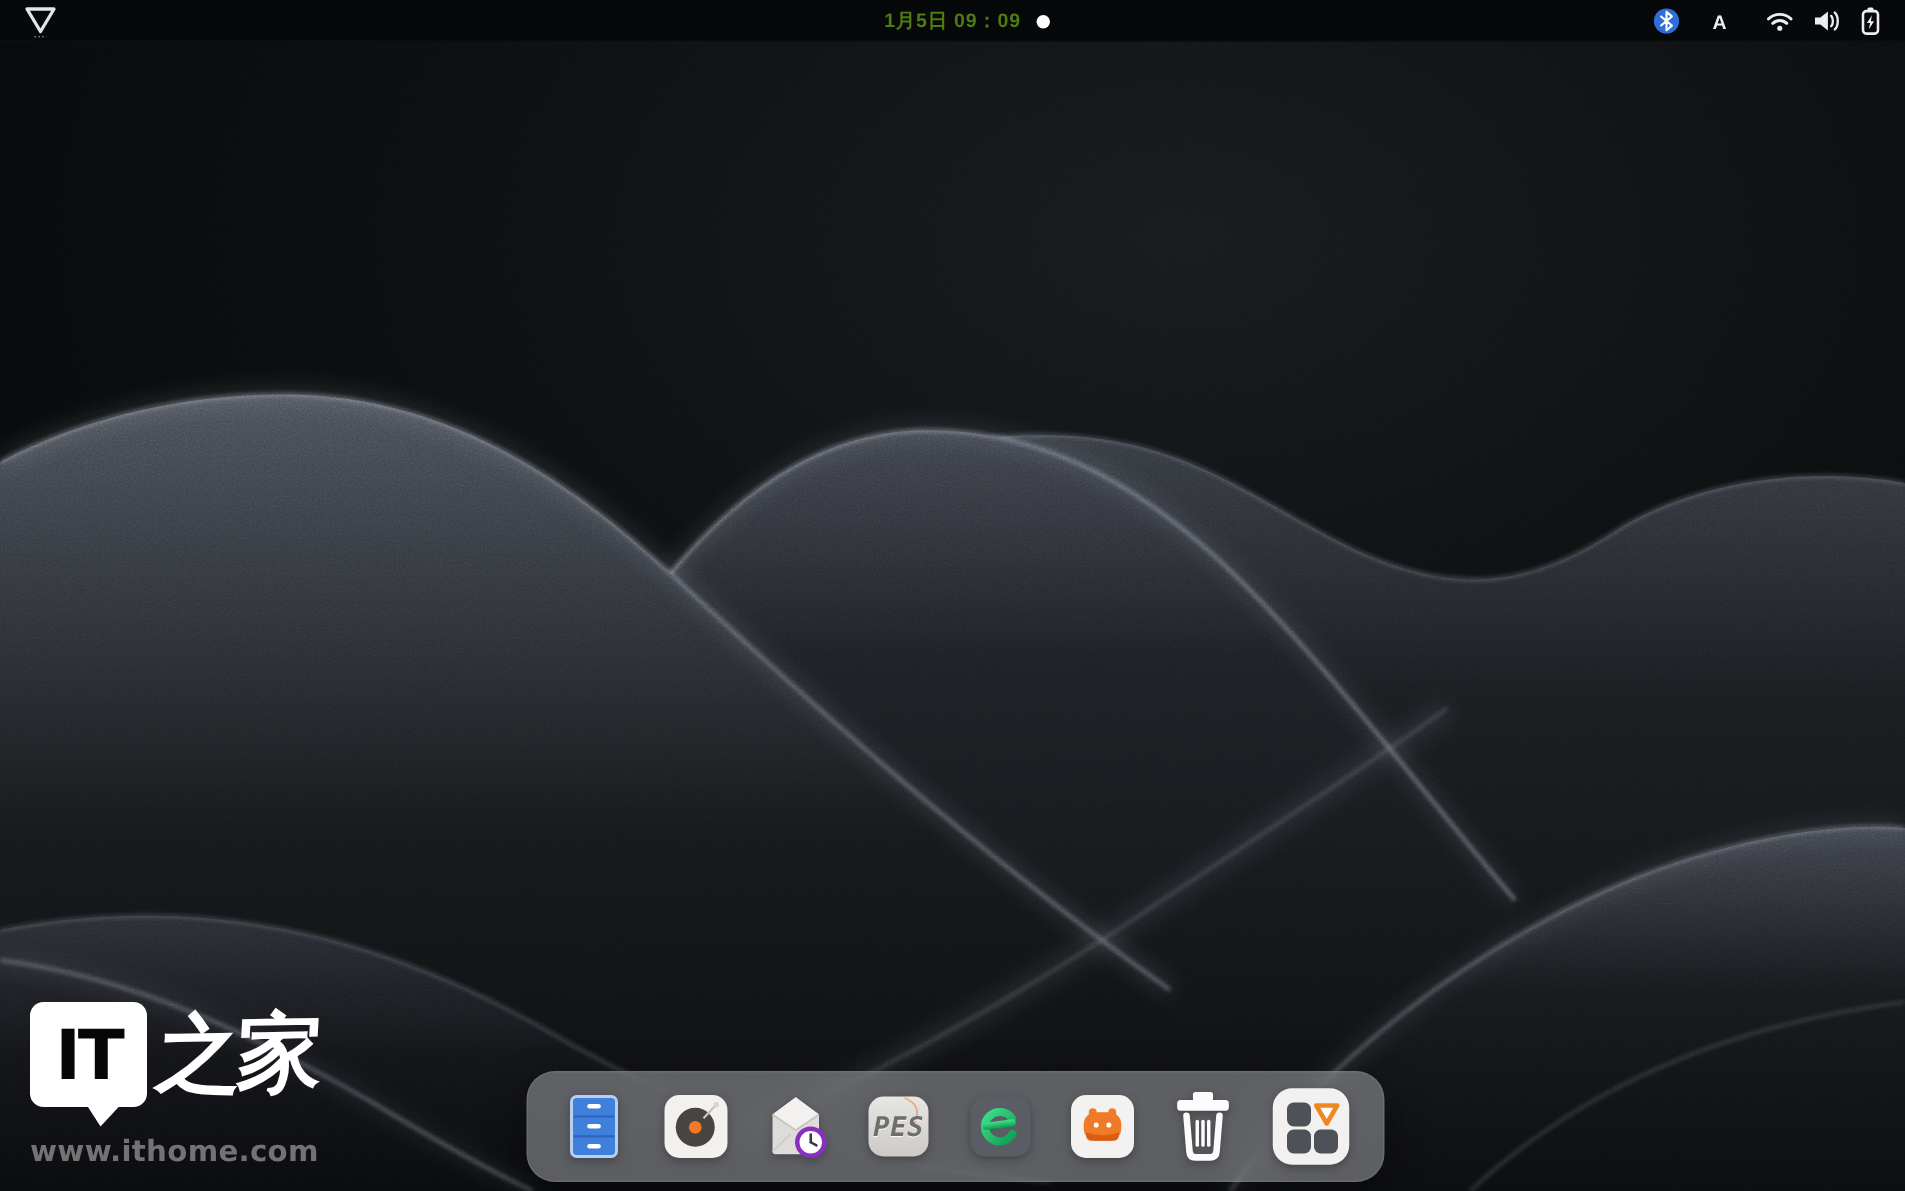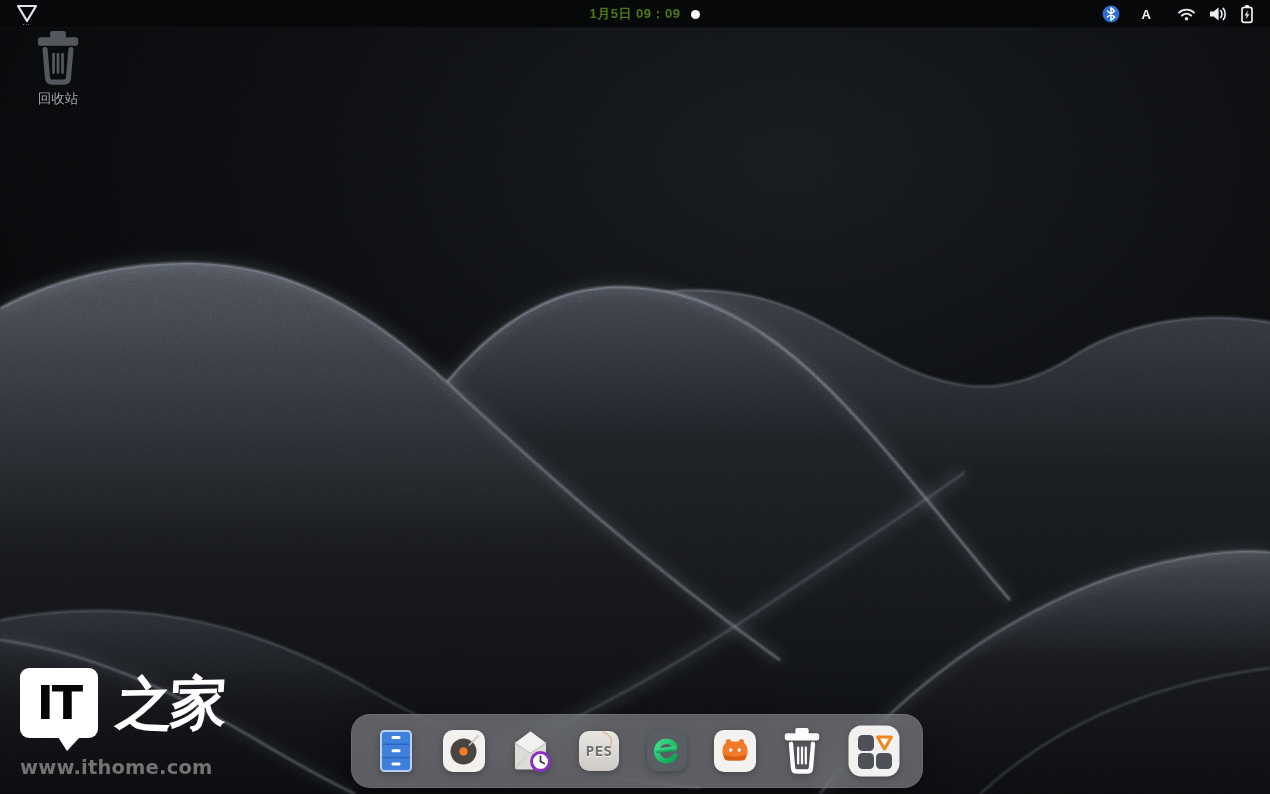--- a/index.html
+++ b/index.html
@@ -20,21 +20,21 @@
   .tb-right { position:absolute; right:14px; top:0; height:28px; display:flex; align-items:center; }
   .tray-ic { display:flex; align-items:center; justify-content:center; height:28px; }
   .ime { color:#eceef0; font-size:13px; font-weight:700; }
 
   
   #recycle-bin { position:absolute; left:17px; top:30px; width:82px; display:flex; flex-direction:column; align-items:center; z-index:5; cursor:default; }
   #recycle-bin .rb-label { margin-top:4px; font-size:13.5px; color:#a2a5aa; text-shadow:0 1px 2px rgba(0,0,0,.8); }
 
   
   #watermark { position:absolute; left:20px; top:668px; z-index:6; }
-  .wm-row { display:flex; align-items:flex-start;gap:12px; }
+  .wm-row { display:flex; align-items:flex-start; }
   .wm-bubble { position:relative; width:78px; height:70px; background:#fff; border-radius:9px;
                display:flex; align-items:center; justify-content:center; }
   .wm-bubble::after { content:""; position:absolute; left:38px; bottom:-13px; width:0; height:0;
                border-left:9px solid transparent; border-right:13px solid transparent; border-top:14px solid #fff; }
   .wm-bubble span { color:#060606; font-size:46px; font-weight:900; letter-spacing:-2px; font-family:"DejaVu Sans", sans-serif; }
   .wm-cn { margin-left:6px; color:#fff; font-size:57px; font-weight:700; line-height:70px;
            font-family:"DejaVu Serif","Liberation Serif", serif; transform:skewX(-4deg) rotate(-1deg); letter-spacing:-3px; }
   .wm-url { margin-top:18px; color:#737373; font-size:19.5px; font-weight:800; letter-spacing:.2px;
             font-family:"DejaVu Sans", sans-serif; }
 
@@ -42,22 +42,22 @@
   #dock { position:absolute; left:351px; bottom:6px; width:572px; height:74px; border-radius:19px;
           background:rgba(158,160,166,.55); backdrop-filter:blur(14px) saturate(1.1);
           box-shadow:0 10px 28px rgba(0,0,0,.38), inset 0 0 0 1px rgba(255,255,255,.08);
           display:flex; align-items:center; justify-content:space-between; padding:0 22px; z-index:30; }
   .dock-item { position:relative; width:46px; height:46px; border:none; background:transparent; padding:0; cursor:pointer;
                display:flex; align-items:center; justify-content:center; }
   .dock-item svg { display:block; filter:drop-shadow(0 2px 3px rgba(0,0,0,.28)); }
   .dock-item.launcher { width:54px; height:54px; }
   .pes-wrap { position:relative; width:46px; height:46px; }
   .pes-text { position:absolute; left:0; top:0; width:46px; height:46px; display:flex; align-items:center; justify-content:center;
-              font-size:14px; font-weight:800; color:#6e6e6e; letter-spacing:.5px;
-              text-shadow:0 1px 0 rgba(255,255,255,.85); font-family:"DejaVu Sans Mono", monospace; }
+              font-size:18px; font-weight:800; color:#6e6e6e; letter-spacing:.5px;
+              text-shadow:0 1px 0 rgba(255,255,255,.85); font-family:"DejaVu Sans Mono", monospace;font-style:italic; }
 </style>
 </head>
 <body>
 
 <svg width="0" height="0" style="position:absolute">
   <defs>
     <symbol id="trash-sym" viewBox="0 0 46 50">
       <rect x="16" y="1" width="14" height="6.5" rx="2" fill="currentColor"></rect>
       <rect x="5" y="6.5" width="36" height="7.5" rx="2.5" fill="currentColor"></rect>
       <path d="M11.5 17.5 L13.6 42.5 Q13.9 46.5 17.6 46.5 L28.4 46.5 Q32.1 46.5 32.4 42.5 L34.5 17.5" fill="none" stroke="currentColor" stroke-width="4.6" stroke-linecap="round"></path>
@@ -182,26 +182,20 @@
       <span class="tray-ic" style="cursor:pointer">
         <svg width="18" height="20" viewBox="0 0 18 20">
           <rect x="7" y="1" width="4" height="2.4" rx="1" fill="#eceef0"></rect>
           <rect x="4" y="3.4" width="10" height="15" rx="2.2" fill="none" stroke="#eceef0" stroke-width="1.7"></rect>
           <polygon points="10,6.2 6.6,11.4 8.8,11.4 7.8,15.6 11.4,10.2 9.2,10.2" fill="#eceef0"></polygon>
         </svg>
       </span>
     </div>
   </header>
 
-  <div id="recycle-bin">
-    <svg width="52" height="56" viewBox="0 0 46 50" style="color:#54575d">
-      <use href="#trash-sym"></use>
-    </svg>
-    <div class="rb-label">回收站</div>
-  </div>
 
   <div id="watermark">
     <div class="wm-row">
       <div class="wm-bubble">
         <span>IT</span>
       </div>
       <div class="wm-cn">之家</div>
     </div>
     <div class="wm-url">www.ithome.com</div>
   </div>

